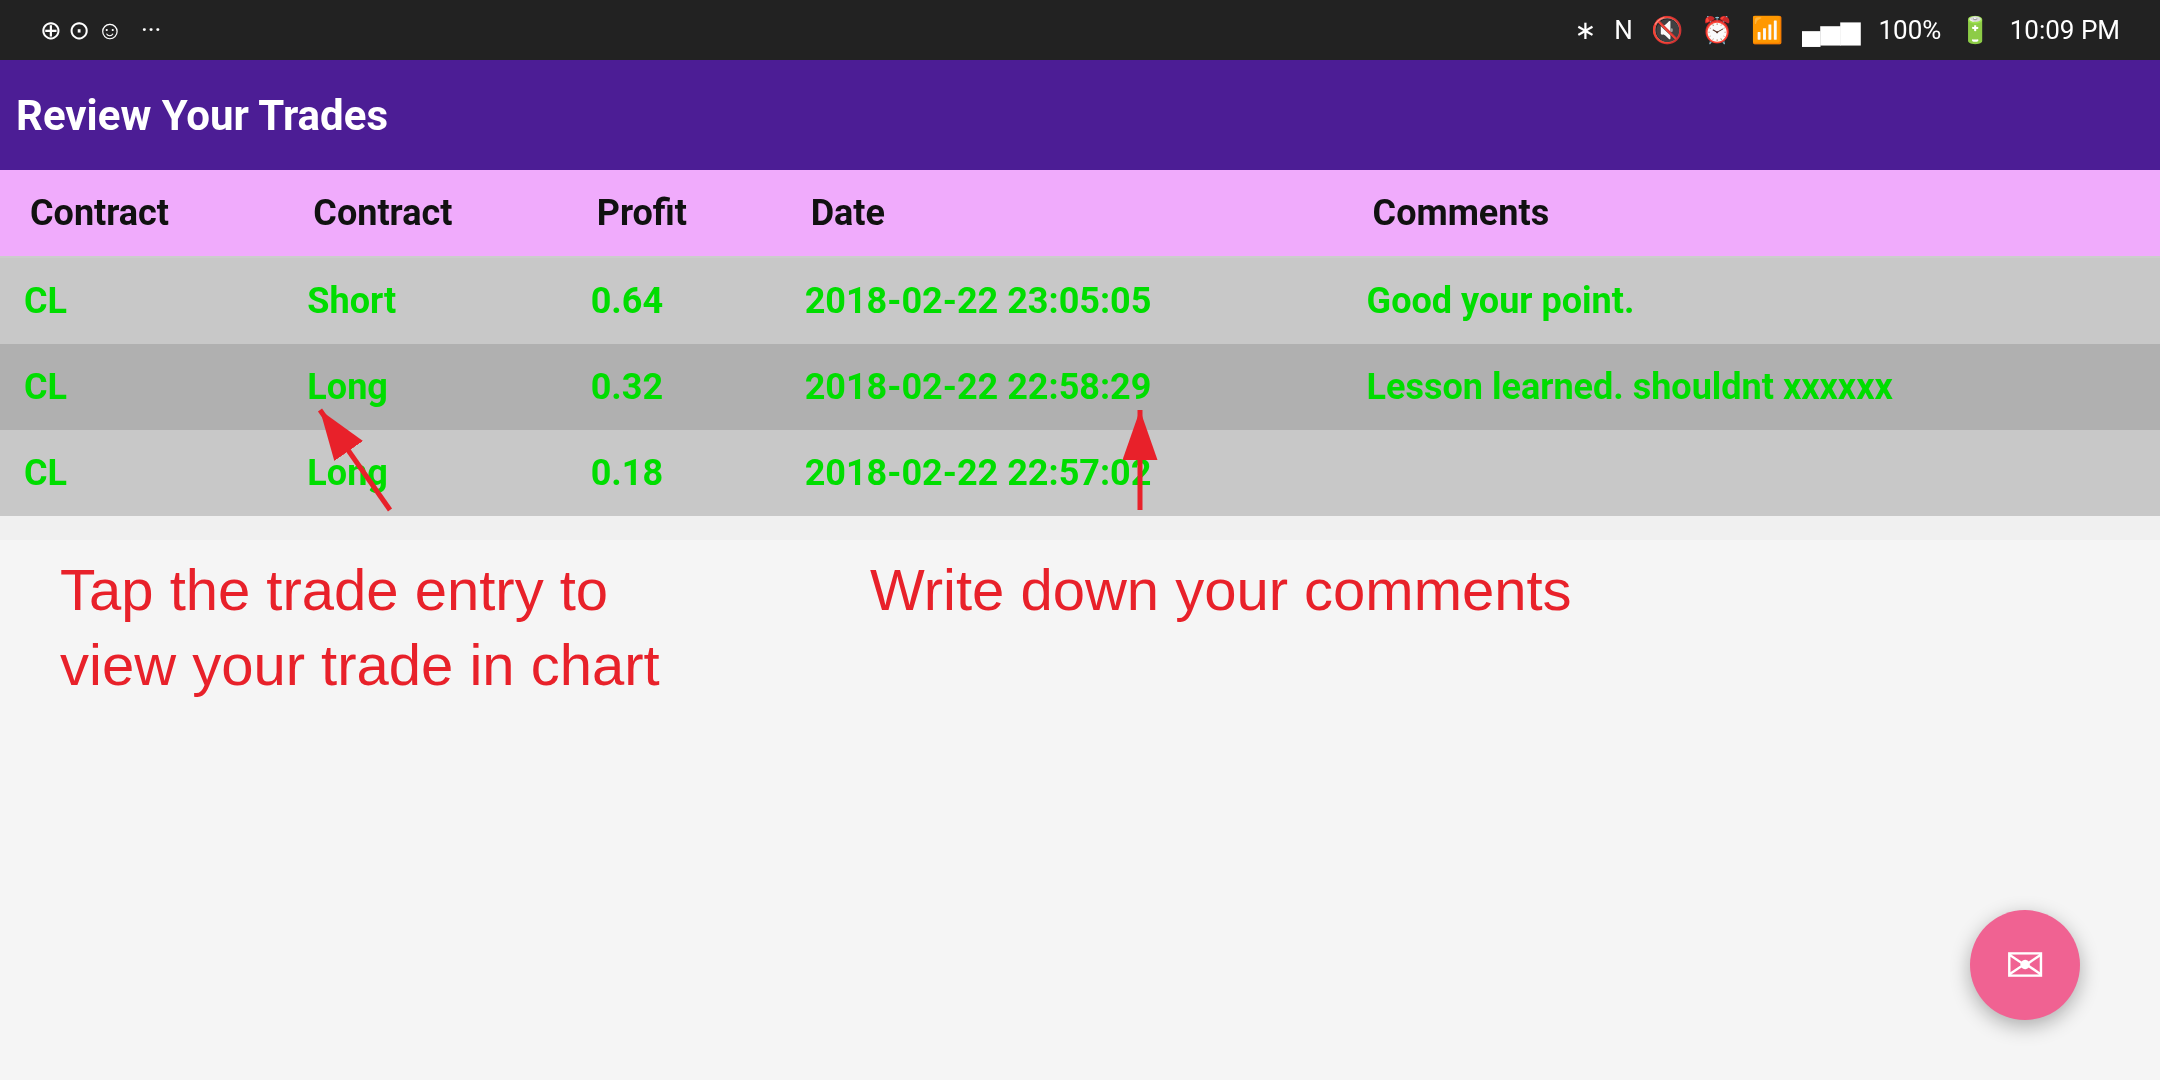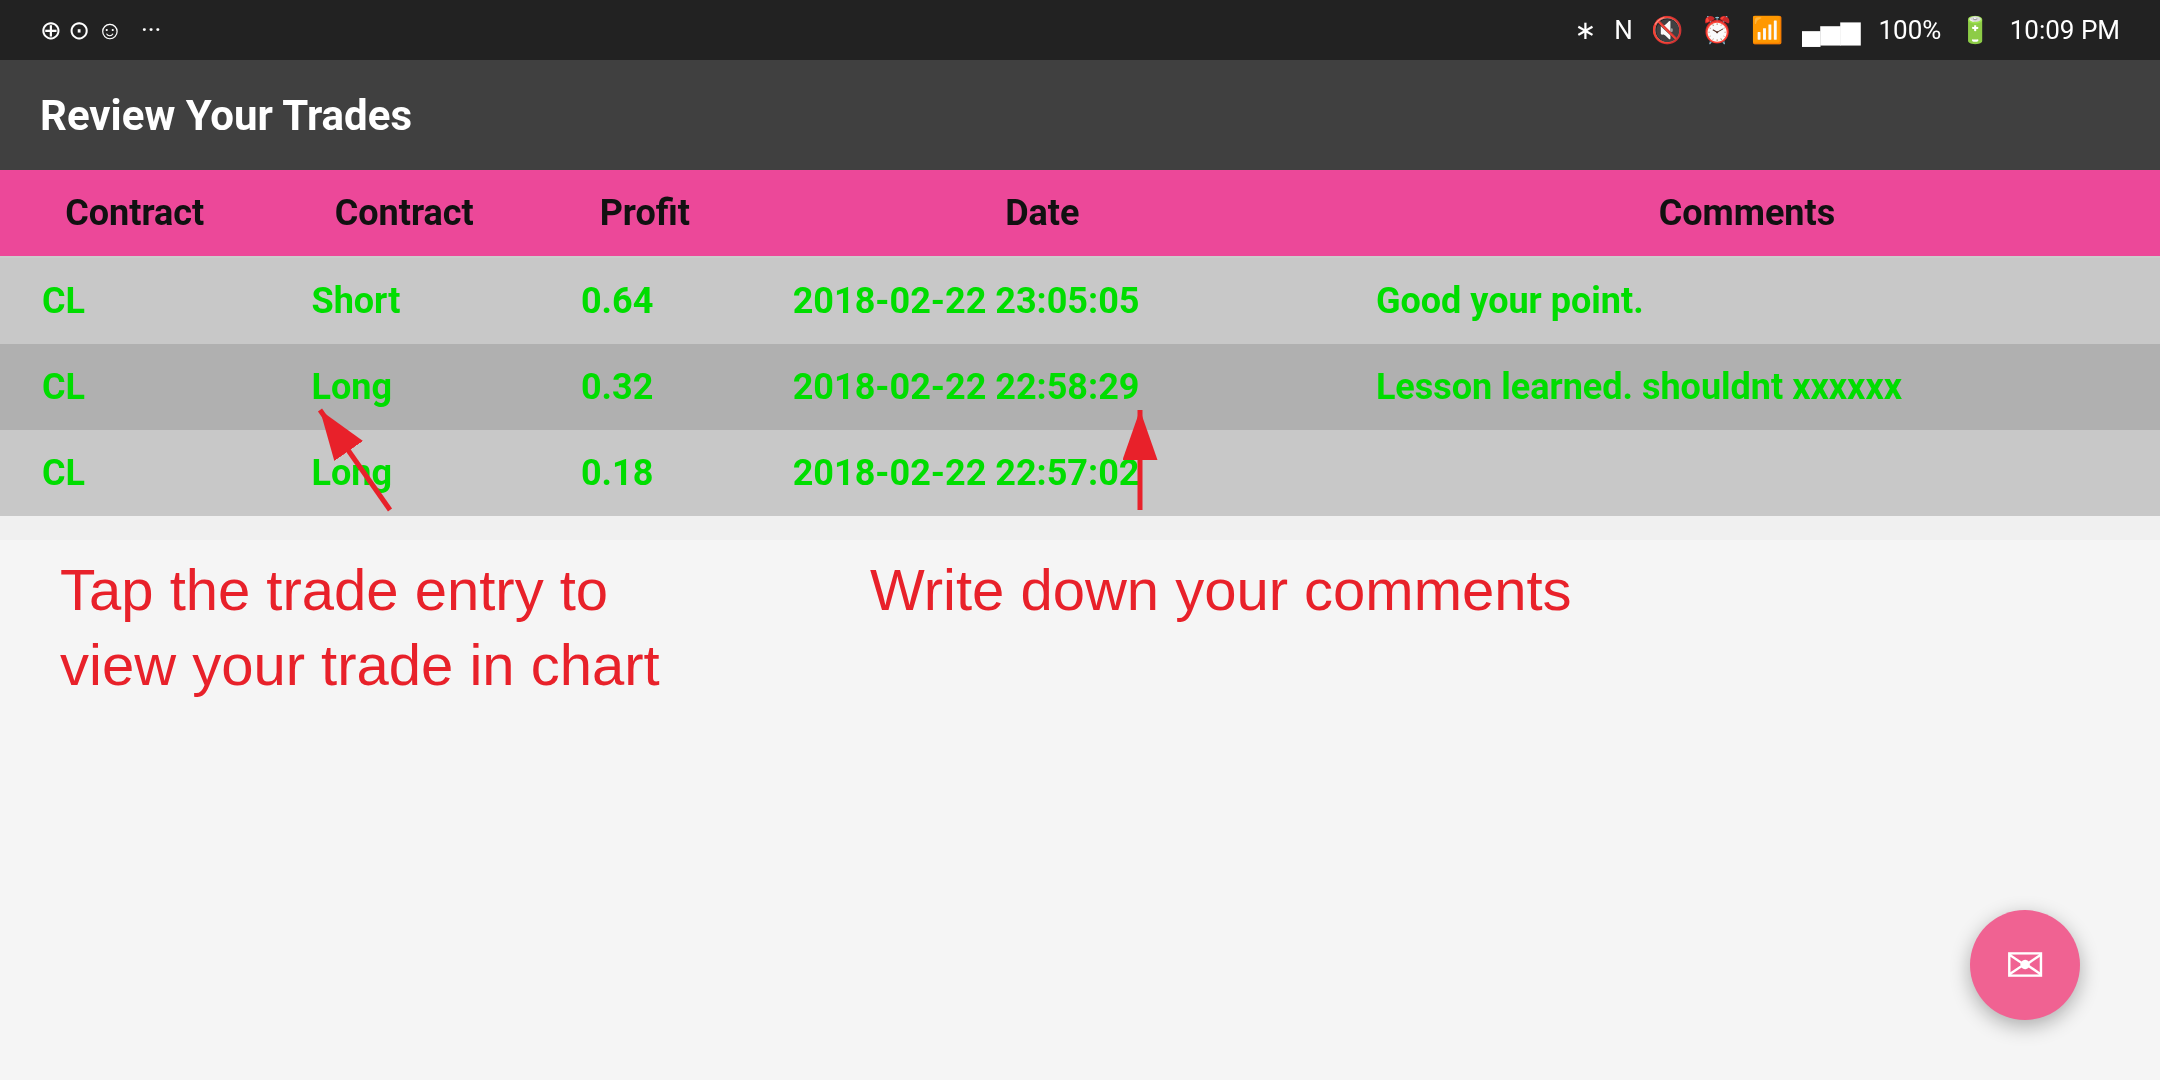--- a/index.html
+++ b/index.html
@@ -33,54 +33,54 @@
       display: flex;
       align-items: center;
       gap: 18px;
       font-size: 26px;
     }
 
     
     .app-bar {
       width: 100%;
       height: 110px;
-      background: #404040;
-      display: flex;
-      align-items: center;
-      padding: 0 40px;
+      background: #4c1d95;
+      display: flex;
+      align-items: center;
+      padding: 0 16px;
     }
     .app-bar-title {
       color: white;
       font-size: 42px;
       font-weight: bold;
     }
 
     
     .table-area {
       background: white;
       width: 100%;
     }
 
     .trade-table {
       width: 100%;
       border-collapse: collapse;
     }
 
     .trade-table th {
       padding: 22px 30px;
-      text-align: center;
+      text-align: left;
       font-size: 36px;
       font-weight: bold;
       color: #111;
-      background: #ec4899;
+      background: #f0abfc;
       border-bottom: 2px solid #ccc;
     }
 
     .trade-table td {
-      padding: 22px 42px;
+      padding: 22px 24px;
       font-size: 36px;
       font-weight: bold;
       color: #00dd00;
     }
 
     .trade-table tr:nth-child(odd) td {
       background: #c8c8c8;
     }
     .trade-table tr:nth-child(even) td {
       background: #b0b0b0;

